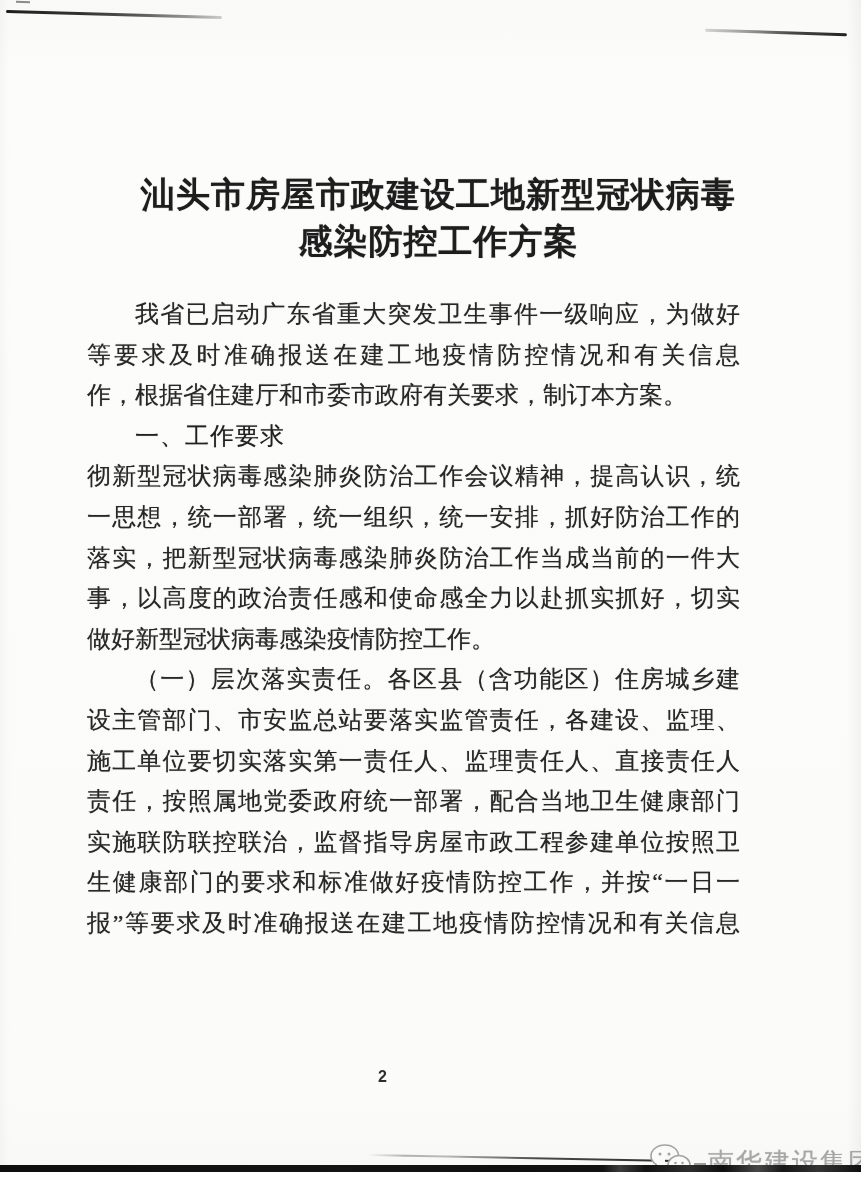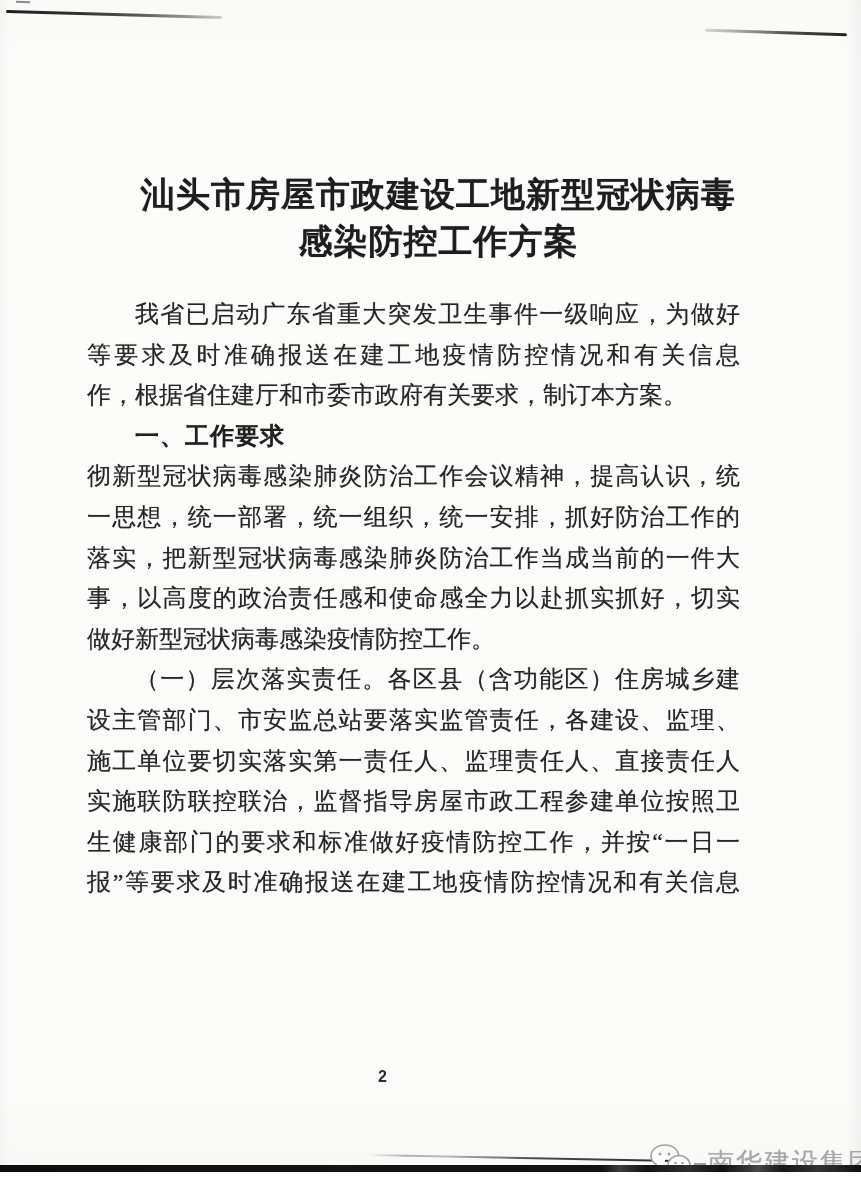--- a/index.html
+++ b/index.html
@@ -71,21 +71,21 @@
     height: 40.6px; line-height: 40.6px;
     white-space: nowrap;
     text-align: justify;
     text-align-last: left;
     text-shadow: 0 0 0.8px rgba(30,30,30,0.5);
   }
   .line.fill { white-space: normal; text-align-last: justify; }
   .line.indent { padding-left: 48px; }
   .line.hd {
     font-family: "Liberation Sans", sans-serif;
-    font-weight: 700;
+    font-weight: 400;
     letter-spacing: 1px;
     color: #1f1f1f;
   }
 
   
   .page-number {
     position: absolute; left: 378px; top: 1068px;
     font-family: "Liberation Sans", sans-serif;
     font-size: 16px; color: #2e2e2e;
     font-weight: 700;
@@ -129,20 +129,21 @@
       <div class="line">作，根据省住建厅和市委市政府有关要求，制订本方案。</div>
       <div class="line indent hd">一、工作要求</div>
       <div class="line fill">彻新型冠状病毒感染肺炎防治工作会议精神，提高认识，统</div>
       <div class="line fill">一思想，统一部署，统一组织，统一安排，抓好防治工作的</div>
       <div class="line fill">落实，把新型冠状病毒感染肺炎防治工作当成当前的一件大</div>
       <div class="line fill">事，以高度的政治责任感和使命感全力以赴抓实抓好，切实</div>
       <div class="line">做好新型冠状病毒感染疫情防控工作。</div>
       <div class="line indent fill">（一）层次落实责任。各区县（含功能区）住房城乡建</div>
       <div class="line fill">设主管部门、市安监总站要落实监管责任，各建设、监理、</div>
       <div class="line fill">施工单位要切实落实第一责任人、监理责任人、直接责任人</div>
+      <div class="line fill">责任，按照属地党委政府统一部署，配合当地卫生健康部门</div>
       <div class="line fill">实施联防联控联治，监督指导房屋市政工程参建单位按照卫</div>
       <div class="line fill">生健康部门的要求和标准做好疫情防控工作，并按“一日一</div>
       <div class="line fill">报”等要求及时准确报送在建工地疫情防控情况和有关信息</div>
     </div>
 
   <div class="page-number">2</div>
 
   <div class="artifact art-watermark-line"></div>
 
   <div class="watermark">

